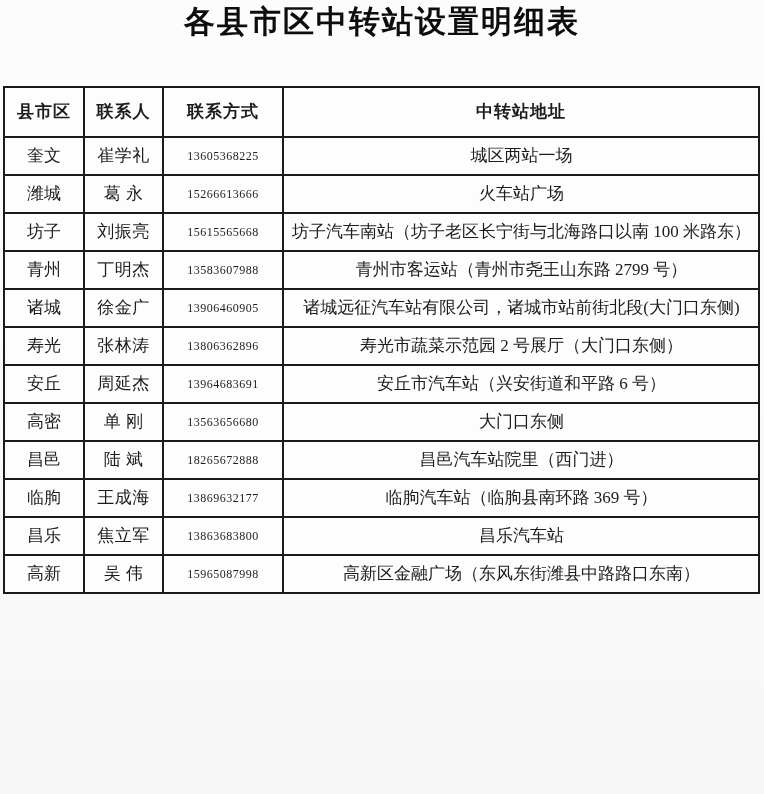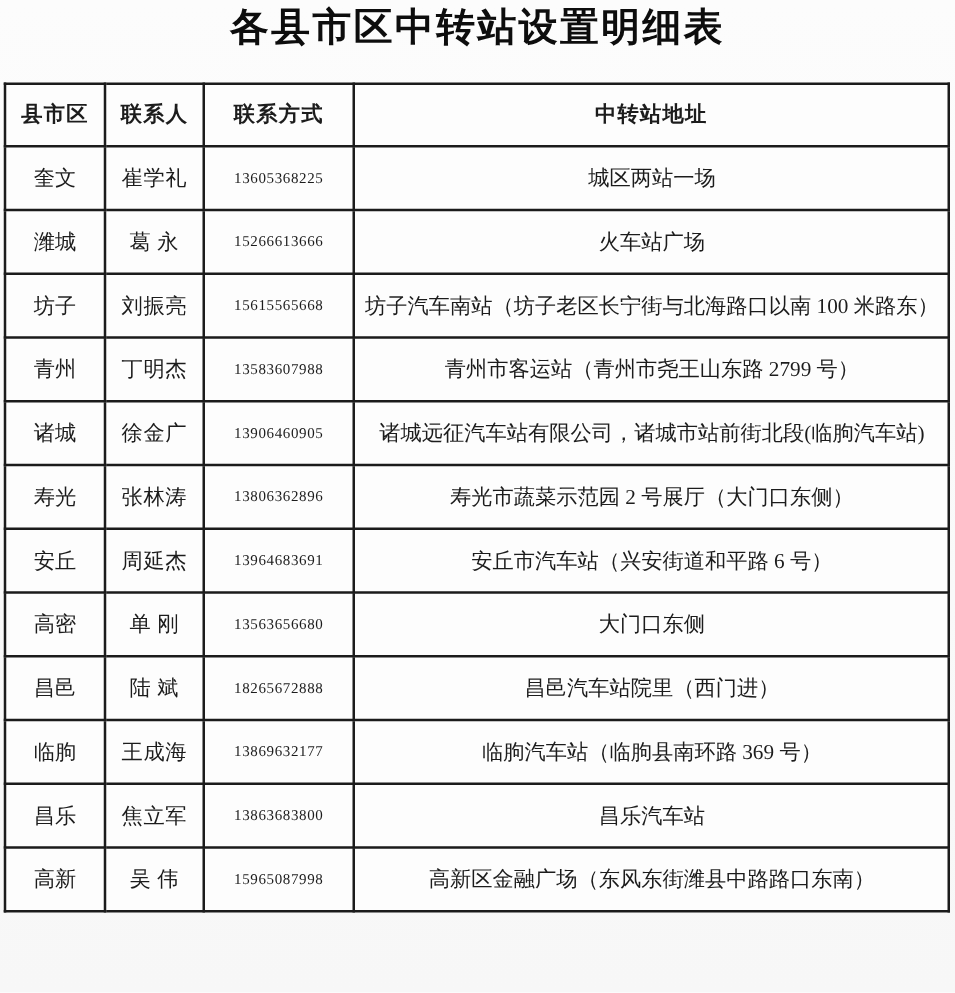--- a/index.html
+++ b/index.html
@@ -25,33 +25,34 @@
     letter-spacing: 2px;
     color: #0d0d0d;
     height: 66px;
   }
   table.station-table {
     border-collapse: collapse;
     table-layout: fixed;
     margin-left: 3px;
     width: 755px;
     background: #fdfdfd;
+    margin-top: 20px;
   }
   .station-table th,
   .station-table td {
     border: 2px solid #1b1b1b;
     text-align: center;
     vertical-align: middle;
     font-size: 17px;
     color: #1c1c1c;
     overflow: hidden;
     line-height: 1.25;
   }
   .station-table thead tr { height: 50px; }
-  .station-table tbody tr { height: 51px; }
+  .station-table tbody tr { height: 38px; }
   .station-table th {
     font-weight: 700;
     font-size: 17px;
     letter-spacing: 1px;
   }
   .col-district { width: 80px; }
   .col-contact  { width: 79px; }
   .col-phone    { width: 120px; }
   .col-address  { width: 476px; }
   .station-table td.phone-cell {
@@ -109,21 +110,21 @@
         <tr>
           <td class="district-cell">青州</td>
           <td class="contact-cell">丁明杰</td>
           <td class="phone-cell">13583607988</td>
           <td class="address-cell">青州市客运站（青州市尧王山东路 2799 号）</td>
         </tr>
         <tr>
           <td class="district-cell">诸城</td>
           <td class="contact-cell">徐金广</td>
           <td class="phone-cell">13906460905</td>
-          <td class="address-cell">诸城远征汽车站有限公司，诸城市站前街北段(临朐汽车站)</td>
+          <td class="address-cell">诸城远征汽车站有限公司，诸城市站前街北段(大门口东侧)</td>
         </tr>
         <tr>
           <td class="district-cell">寿光</td>
           <td class="contact-cell">张林涛</td>
           <td class="phone-cell">13806362896</td>
           <td class="address-cell">寿光市蔬菜示范园 2 号展厅（大门口东侧）</td>
         </tr>
         <tr>
           <td class="district-cell">安丘</td>
           <td class="contact-cell">周延杰</td>

